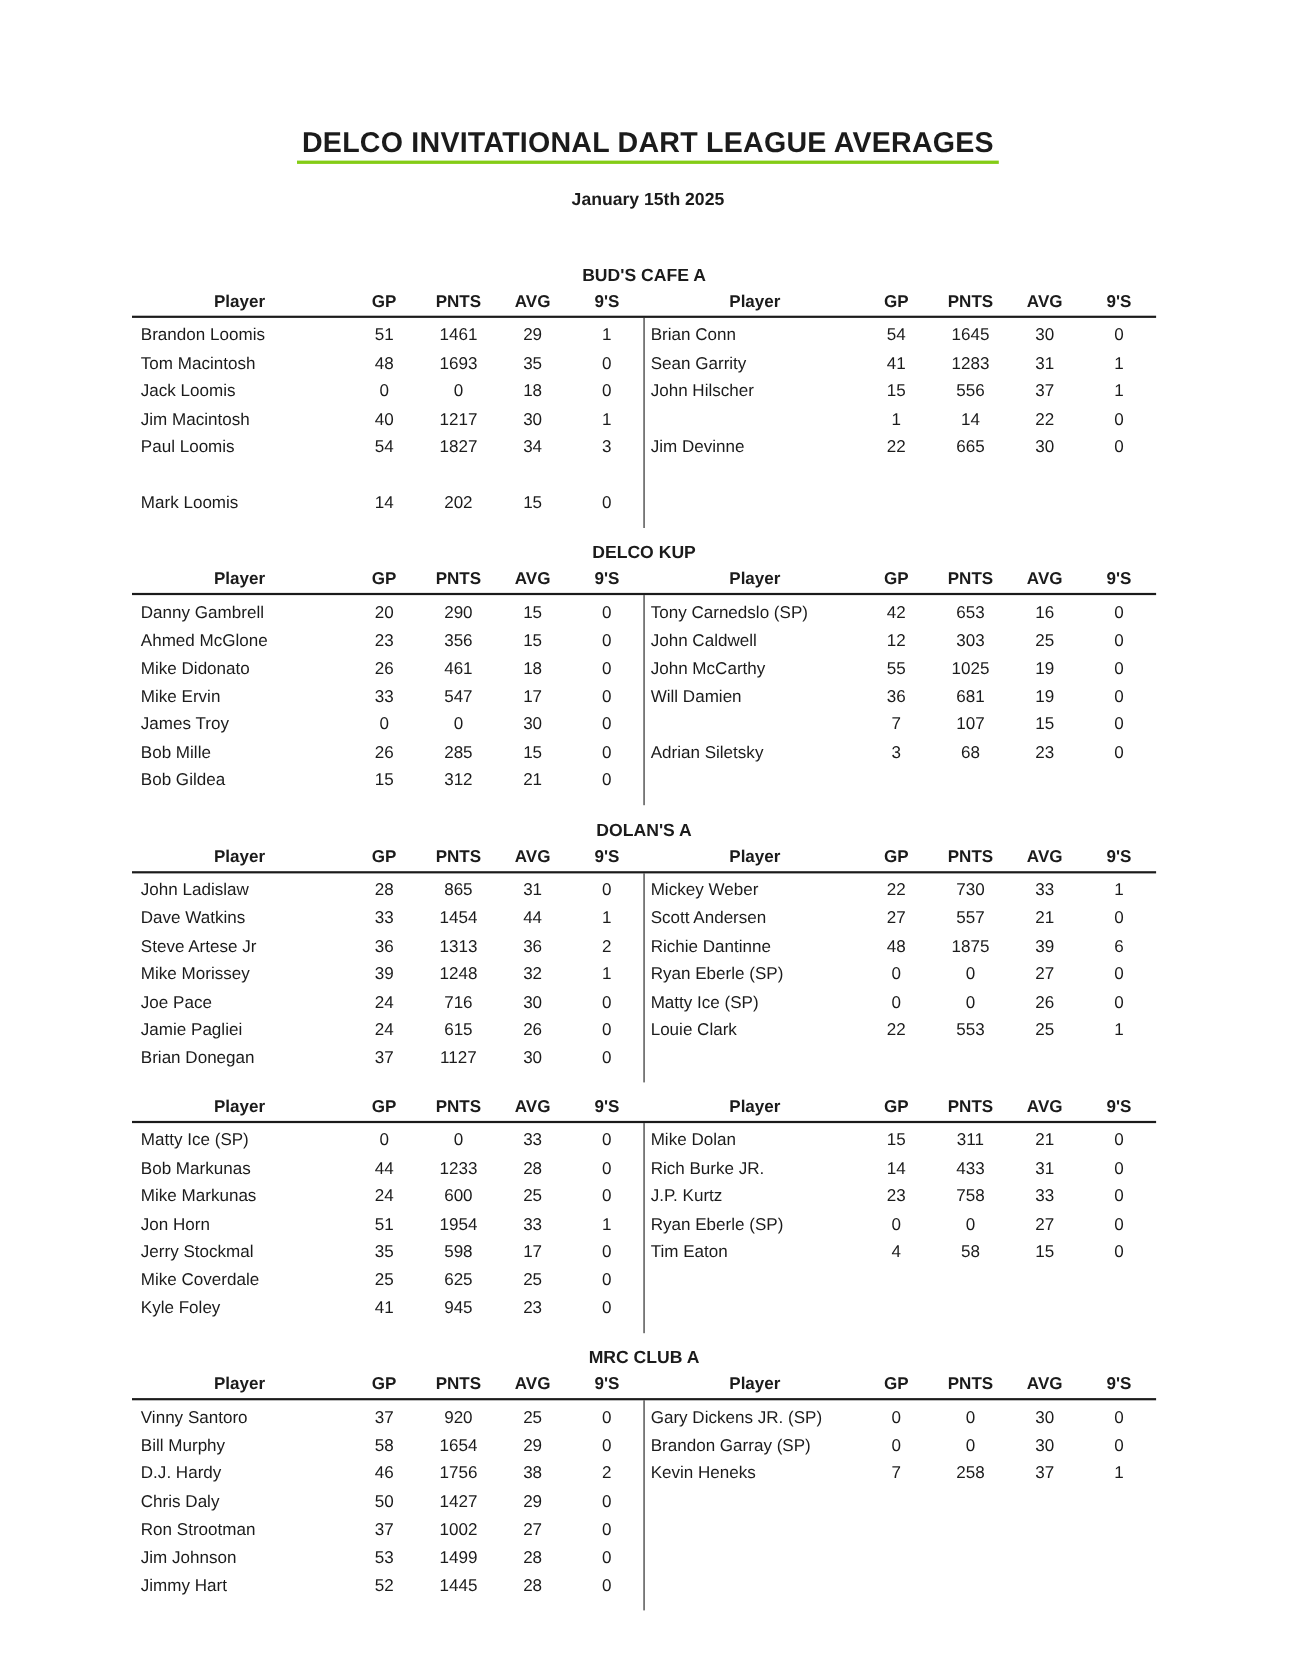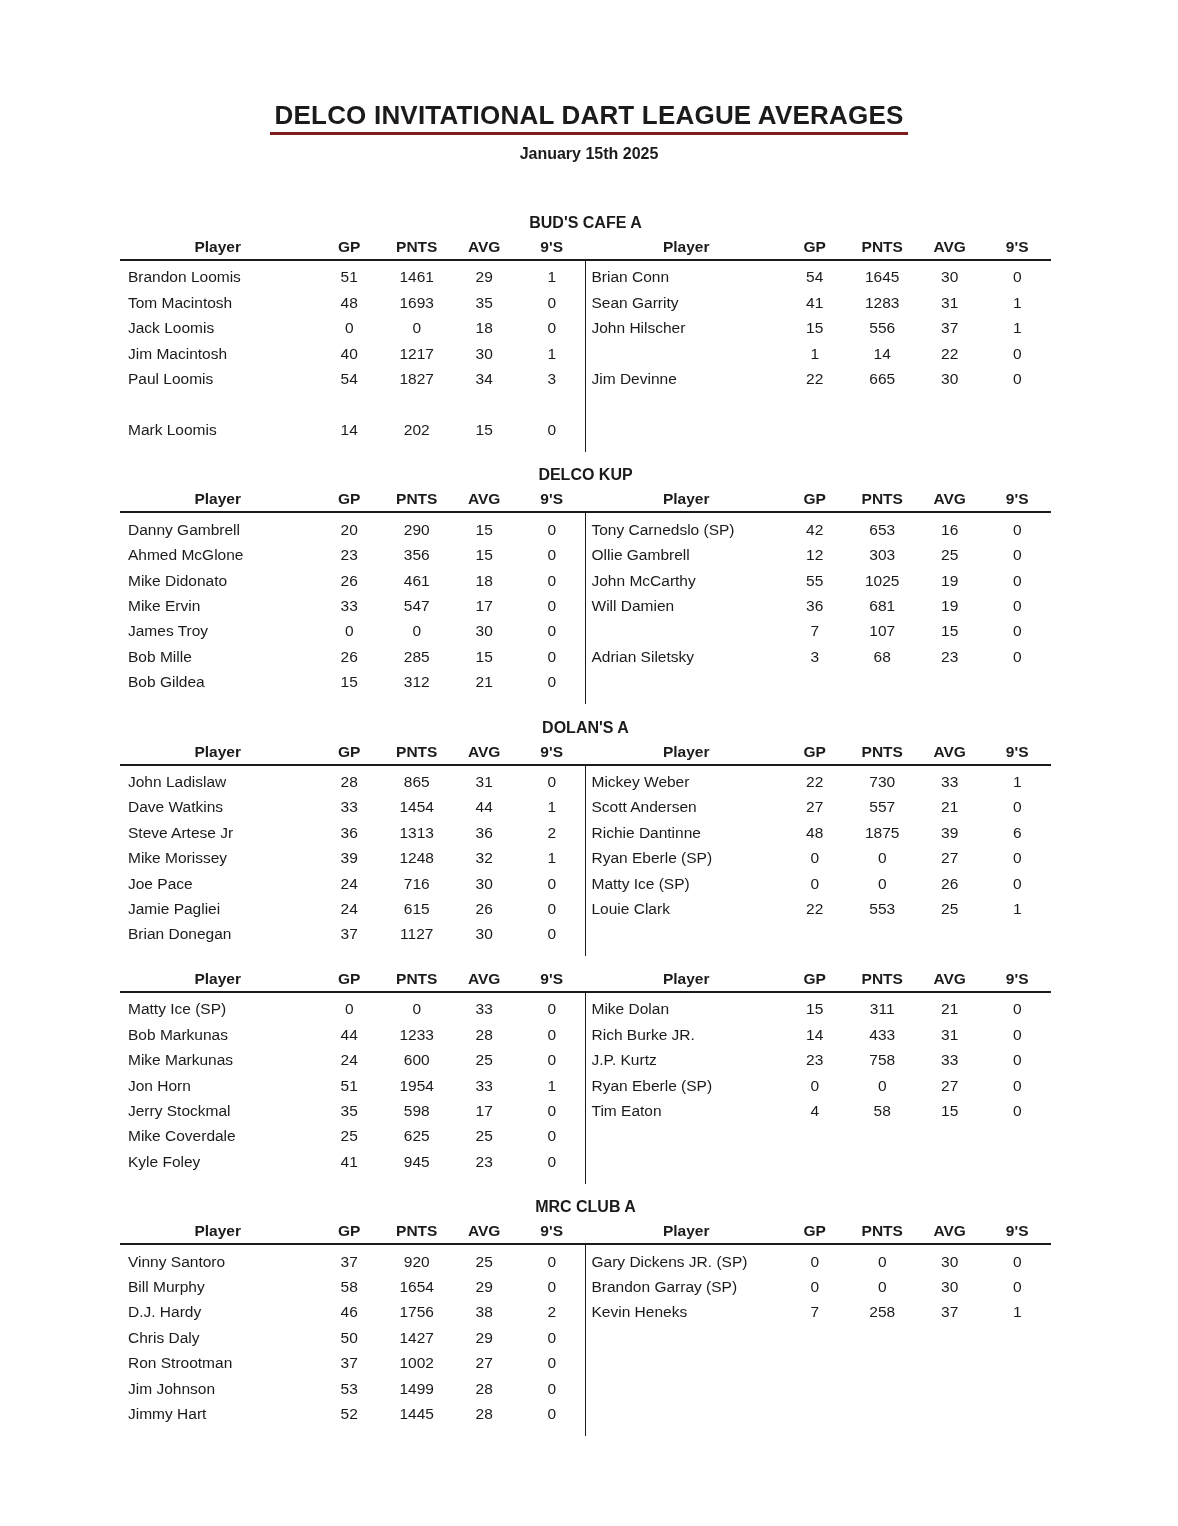--- a/index.html
+++ b/index.html
@@ -9,23 +9,23 @@
     background: #ffffff;
     color: #1b1b1b;
     font-family: "Liberation Sans", "DejaVu Sans", sans-serif;
     overflow: hidden;
   }
   .title-wrap { text-align: center; margin-top: 100px; }
   .doc-title {
     display: inline-block;
     font-size: 26px; font-weight: bold; line-height: 30px;
     letter-spacing: 0.2px;
-    border-bottom: 3px solid #7f1d1d;
+    border-bottom: 3px solid #84cc16;
     padding: 0 5px 2px 5px;
-    margin: 0;
+    margin: 14px;
   }
   .doc-date {
     text-align: center;
     font-size: 16px; font-weight: bold; line-height: 22px;
     margin-top: 8px;
   }
   .sections { width: 931px; margin: 45px 0 0 120px; }
   .section + .section { margin-top: 10.6px; }
   .sec-title {
     margin: 0;
@@ -238,21 +238,21 @@
             </div>
             <div class="row">
               <div class="half left-half">
                 <div class="cell name-col">Ahmed McGlone</div>
                 <div class="cell num-col">23</div>
                 <div class="cell num-col">356</div>
                 <div class="cell num-col">15</div>
                 <div class="cell num-col">0</div>
               </div>
               <div class="half right-half">
-                <div class="cell name-col">Ollie Gambrell</div>
+                <div class="cell name-col">John Caldwell</div>
                 <div class="cell num-col">12</div>
                 <div class="cell num-col">303</div>
                 <div class="cell num-col">25</div>
                 <div class="cell num-col">0</div>
               </div>
             </div>
             <div class="row">
               <div class="half left-half">
                 <div class="cell name-col">Mike Didonato</div>
                 <div class="cell num-col">26</div>

